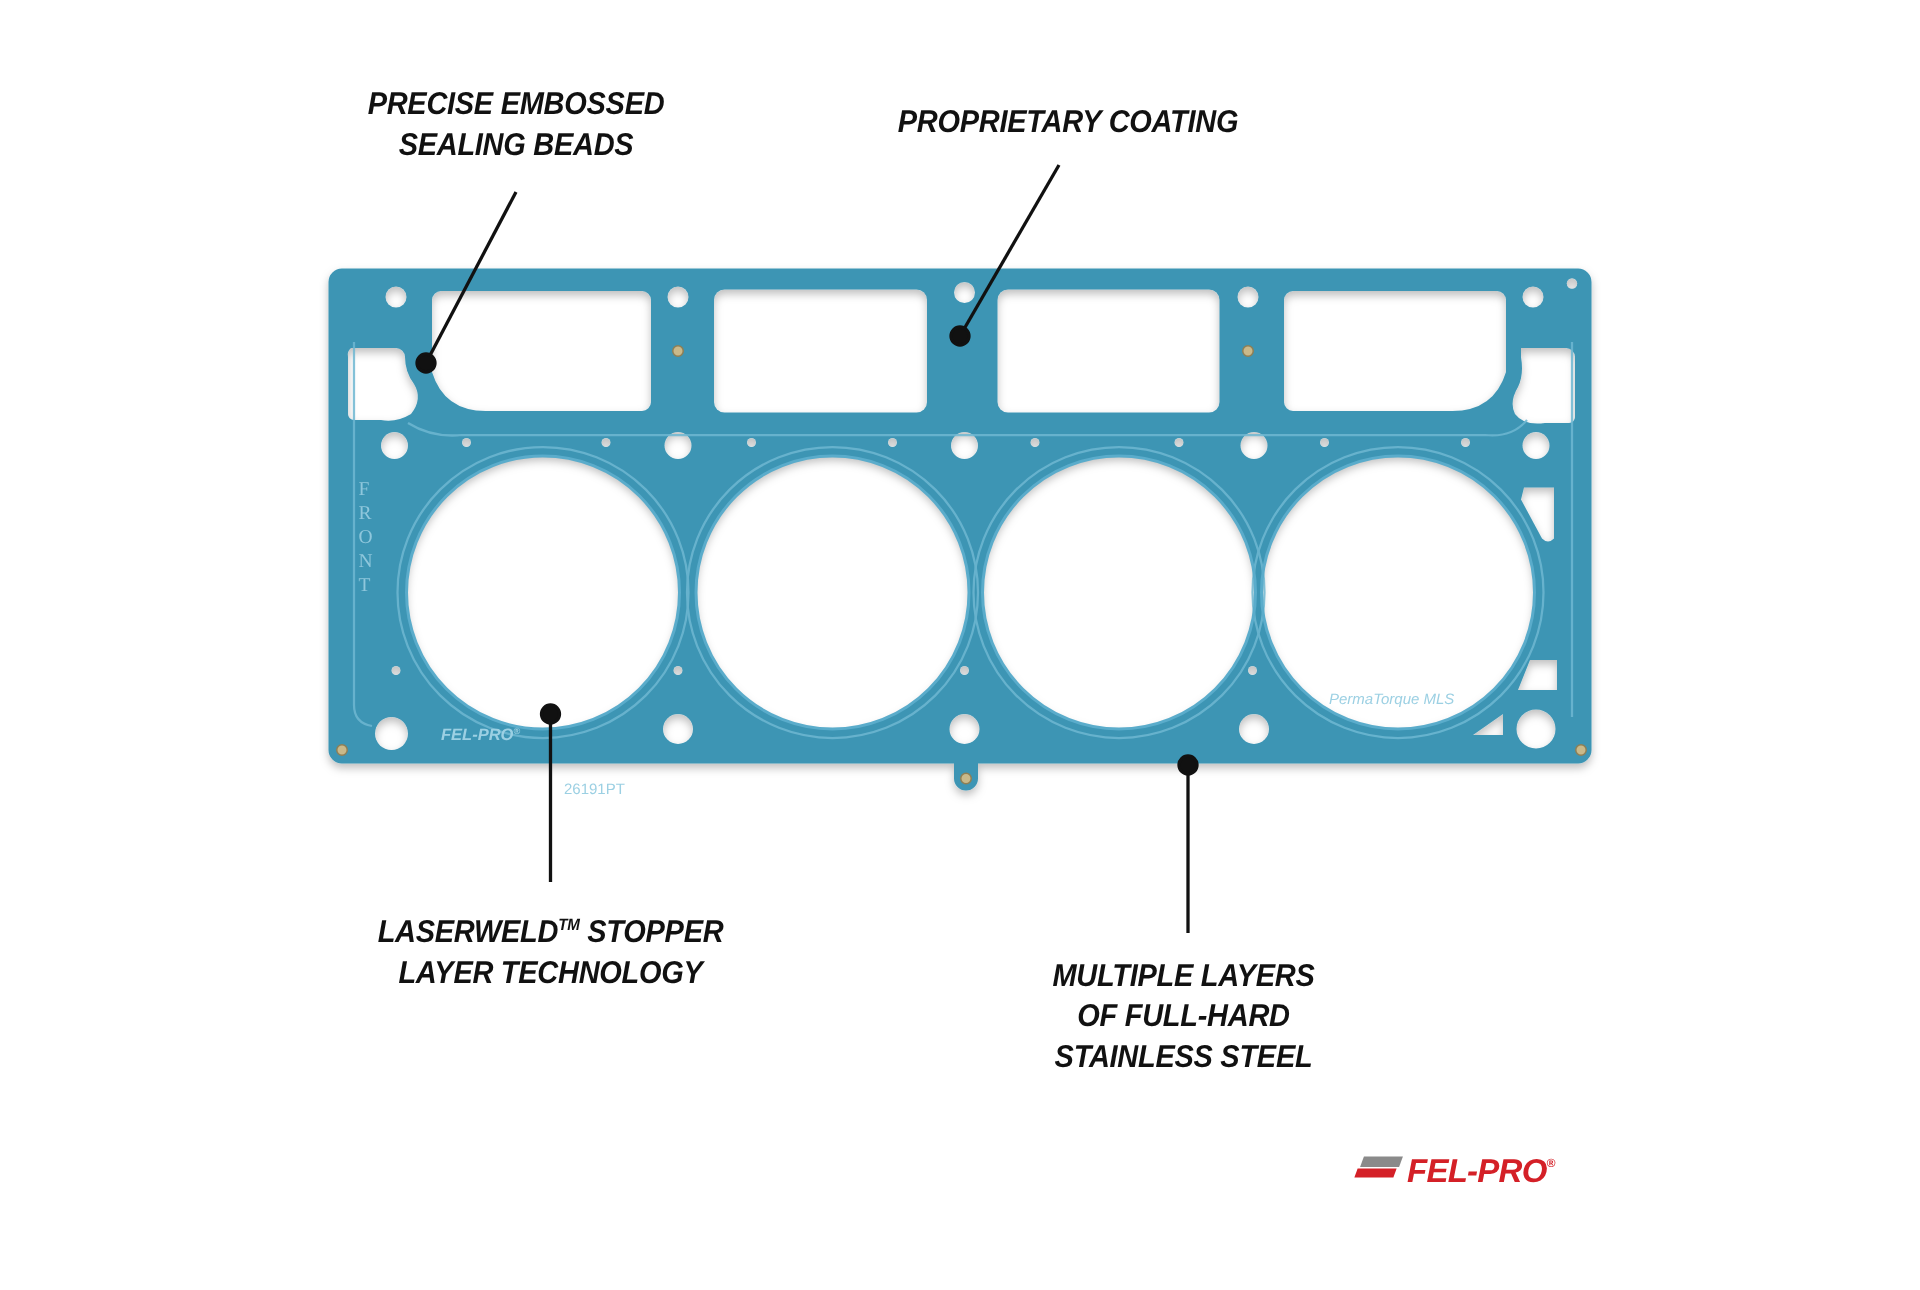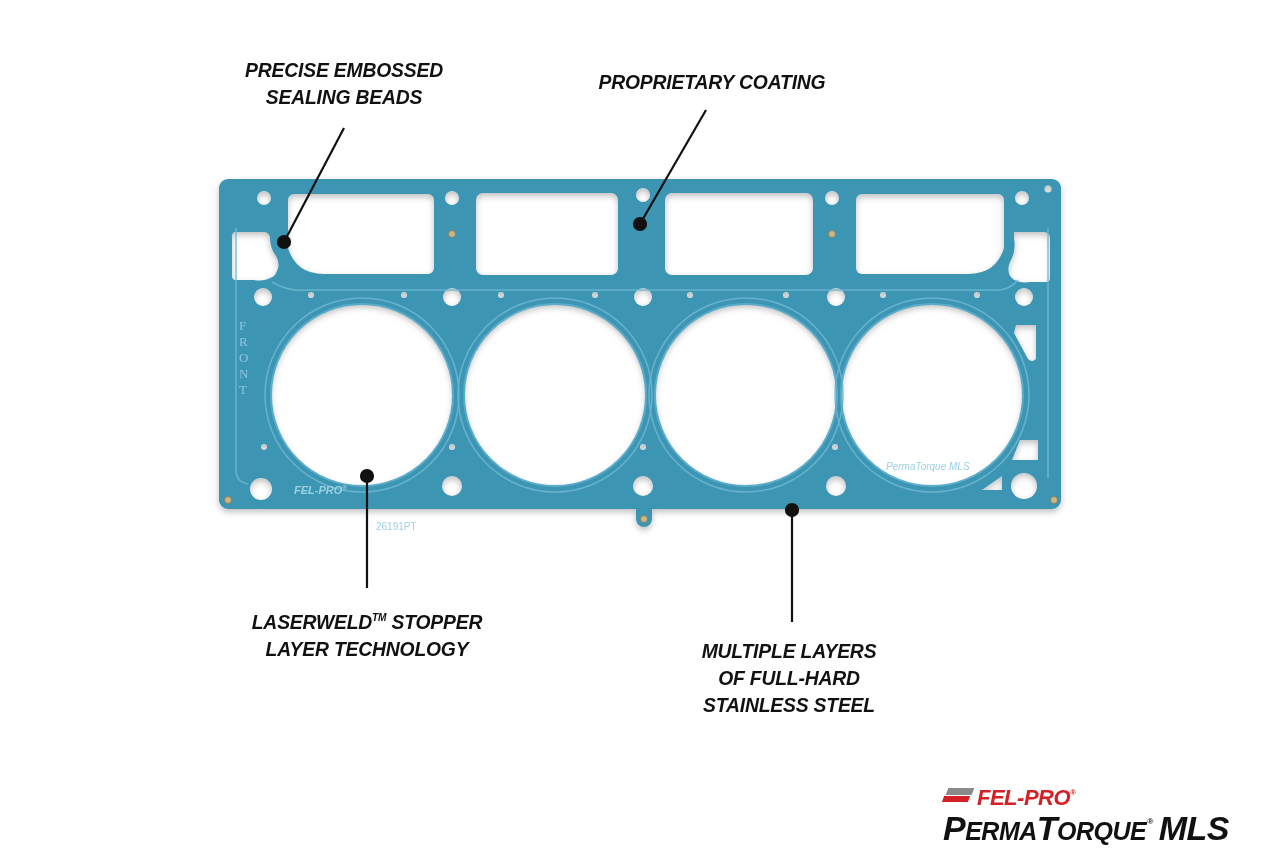--- a/index.html
+++ b/index.html
@@ -7,21 +7,21 @@
            font-family: "Liberation Sans", sans-serif; }
     .callout {
       position: absolute; font-family: "Liberation Sans", sans-serif;
       font-weight: bold; font-style: italic; color: #111111;
       font-size: 21px; line-height: 27px; text-align: center;
       letter-spacing: -0.2px; transform: scaleX(0.92); transform-origin: center;
       white-space: nowrap;
     }
     .callout sup { font-size: 11px; vertical-align: 8px; margin-top: 40px; }
     #diagram { position: absolute; left: 0; top: 0; }
-    .logo { position: absolute; left: 904px; top: 784px; width: 320px; height: 60px; margin-left: 39px; }
+    .logo { position: absolute; left: 904px; top: 767px; width: 320px; height: 60px; }
     .logo-felpro {
       position: absolute; left: 0; top: 0; height: 22px; display: flex; align-items: center;
     }
     .felpro-flag { width: 30px; height: 14px; margin-right: 4px; position: relative; }
     .felpro-flag .b1 { position: absolute; left: 4px; top: 0; width: 26px; height: 7px; background: #8a8a8a; transform: skewX(-20deg); }
     .felpro-flag .b2 { position: absolute; left: 0; top: 8px; width: 26px; height: 6px; background: #d42027; transform: skewX(-20deg); }
     .felpro-text {
       font-family: "Liberation Sans", sans-serif; font-weight: bold; font-style: italic;
       color: #d42027; font-size: 22px; letter-spacing: -0.5px; line-height: 22px;
     }
@@ -165,16 +165,13 @@
 </div>
 
 <div class="logo">
   <div class="logo-felpro">
     <div class="felpro-flag">
       <div class="b1"></div>
         <div class="b2"></div>
     </div>
     <span class="felpro-text"><span>FEL-PRO</span><sup>®</sup></span>
   </div>
-  <div class="logo-pt">
-    <span class="big">P</span><span class="small">ERMA</span><span class="big">T</span><span class="small">ORQUE</span><span class="reg">®</span><span class="big">MLS</span>
-  </div>
 </div>
 
 </body></html>

